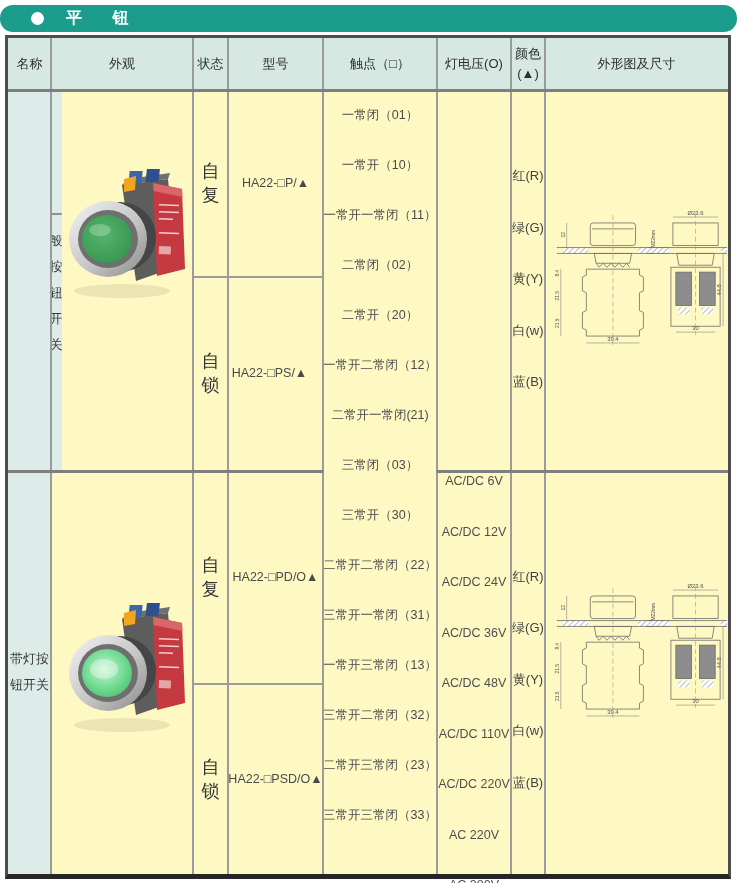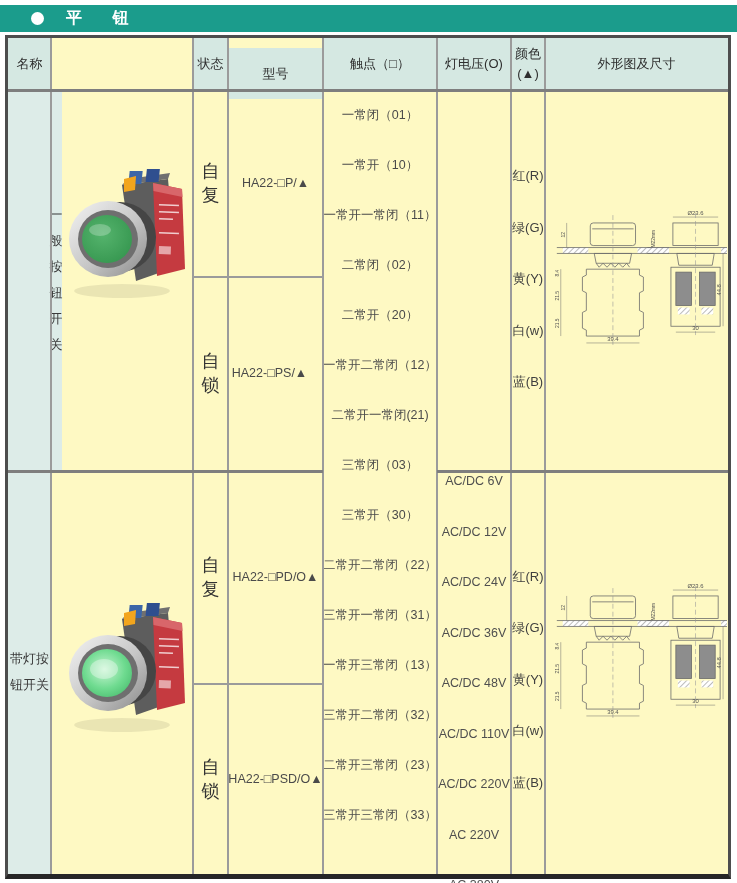--- a/index.html
+++ b/index.html
@@ -1,20 +1,20 @@
 <!DOCTYPE html>
 <html style="--accent-teal: #1b9c8c; --header-cell-bg: #d5e8e2; --name-cell-bg: #ddece8; --border-dark: #4d4d4d; --grid-line: #9b9b9b; --button-green: #2e8f48; --button-green-lit: #3dbd63; --contact-block-red: #c53a40; --top-block-blue: #3c66a8; --latch-orange: #f2a51d;"><head>
 <meta charset="utf-8">
 <style>
   html,body{margin:0;padding:0;background:#fff;}
   .page{position:relative;width:737px;height:883px;background:#fff;overflow:hidden;
         font-family:"Liberation Sans","DejaVu Sans",sans-serif;color:#3a3a3a;}
   
   .titlebar{position:absolute;left:0;top:5px;width:737px;height:27px;
-            background:var(--accent-teal,#1b9c8c);display:flex;align-items:center;}
+            background:var(--accent-teal,#1b9c8c);display:flex;align-items:center;border-radius:13px;}
   .title-bullet{width:13px;height:13px;border-radius:50%;background:#fff;margin-left:31px;}
   .title-text{color:#fff;font-size:16px;font-weight:bold;letter-spacing:13px;margin-left:22px;}
   
   .tbl{position:absolute;left:5px;top:35px;width:720px;height:836px;
        border:3px solid var(--border-dark,#4d4d4d);border-bottom:5px solid #262626;background:#fef9c3;}
   .cell{position:absolute;display:flex;align-items:center;justify-content:center;
         box-sizing:border-box;text-align:center;}
   .hcell{background:var(--header-cell-bg,#d5e8e2);font-size:13px;color:#2e2e2e;white-space:pre-line;line-height:1.5;}
   .namecell{background:var(--name-cell-bg,#ddece8);font-size:13px;line-height:2.0;padding:0 2px;}
   .vline{position:absolute;top:0;height:836px;width:2px;background:var(--grid-line,#9b9b9b);}
@@ -33,22 +33,23 @@
 <div class="page">
 
   <div class="titlebar">
     <div class="title-bullet"></div>
     <div class="title-text">平 钮</div>
   </div>
 
   <div class="tbl">
 
     <div class="cell hcell" style="left:0;top:0;width:43px;height:51px;">名称</div>
+    <div class="cell hcell" style="left:43px;top:0;width:142px;height:51px;">外观</div>
     <div class="cell hcell" style="left:185px;top:0;width:35px;height:51px;">状态</div>
-    <div class="cell hcell" style="left:220px;top:0;width:95px;height:51px;margin-top:10px;">型号</div>
+    <div class="cell hcell" style="left:220px;top:0;width:95px;height:51px;">型号</div>
     <div class="cell hcell" style="left:315px;top:0;width:114px;height:51px;">触点（□）</div>
     <div class="cell hcell" style="left:429px;top:0;width:74px;height:51px;">灯电压(O)</div>
     <div class="cell hcell" style="left:503px;top:0;width:34px;height:51px;">颜色
 (▲)</div>
     <div class="cell hcell" style="left:537px;top:0;width:183px;height:51px;">外形图及尺寸</div>
 
     <div class="cell namecell" style="left:0;top:51px;width:54px;height:381px;padding-left:44px;">一般按钮开关</div>
     <div class="cell namecell" style="left:0;top:432px;width:43px;height:404px;">带灯按钮开关</div>
 
     <div class="cell" style="left:43px;top:51px;width:142px;height:381px;">

